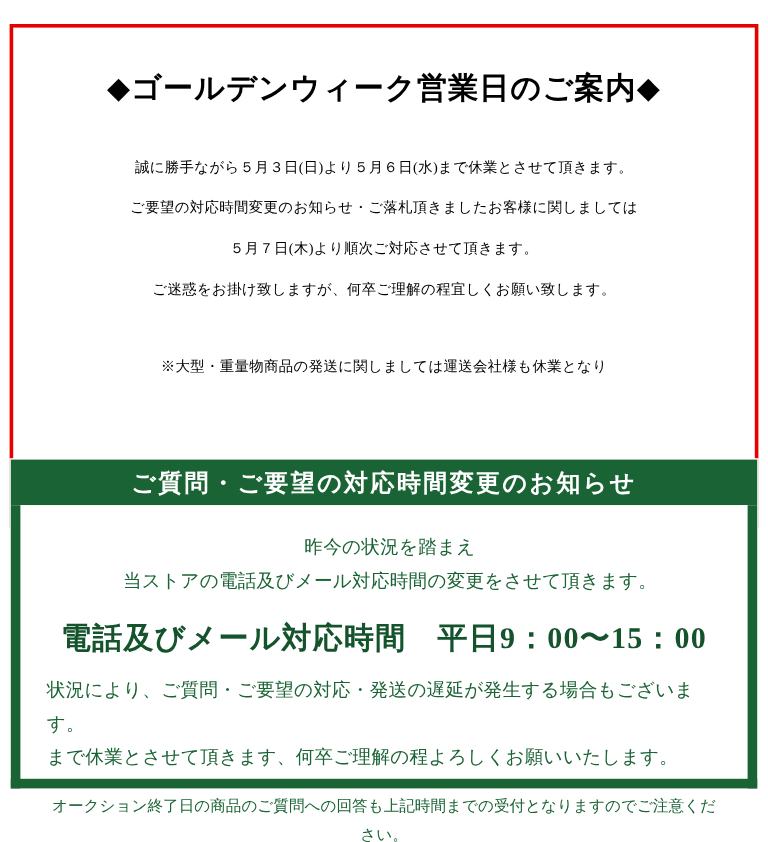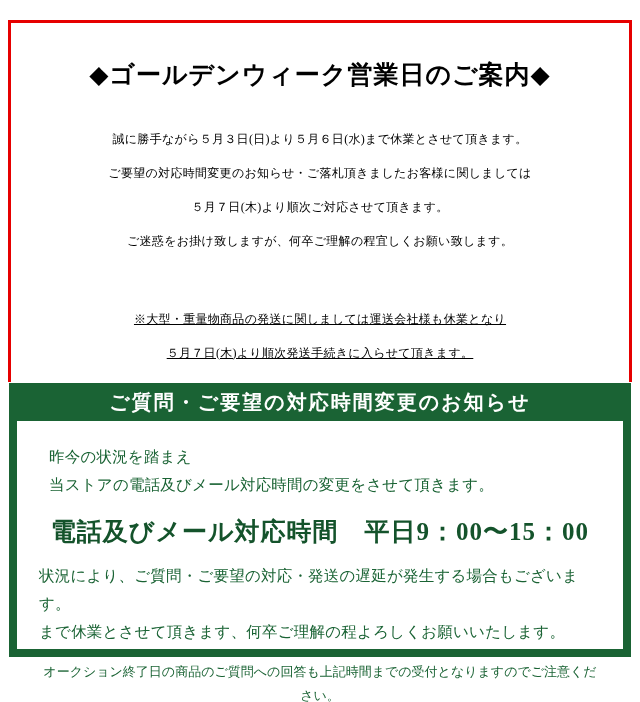--- a/index.html
+++ b/index.html
@@ -46,22 +46,21 @@
     margin-top: 30px;
   }
 
   .notice-red .line {
     font-size: 12px;
     line-height: 34px;
     letter-spacing: 0.3px;
   }
 
   .notice-red .body-block-2 {
-    margin-top: 44px;
-    text-decoration: underline;
+    margin-top: 30px;
   }
 
   
   .notice-green {
     position: absolute;
     left: 8px;
     top: 382px;
     width: 624px;
     height: 290px;
     box-sizing: border-box;
@@ -92,21 +91,21 @@
     color: #1a6334;
   }
 
   .green-body .g-line {
     font-size: 15.5px;
     line-height: 28px;
     letter-spacing: 0.2px;
   }
 
   .green-body .g-left {
-    text-align: left;
+    text-align: center;
     padding-left: 10px;
   }
 
   .green-body .g-center {
     text-align: left;
   }
 
   .green-body .g-emph {
     text-align: center;
     font-size: 25px;
@@ -134,21 +133,20 @@
 
     <div class="body-block">
       <div class="line">誠に勝手ながら５月３日(日)より５月６日(水)まで休業とさせて頂きます。</div>
       <div class="line">ご要望の対応時間変更のお知らせ・ご落札頂きましたお客様に関しましては</div>
       <div class="line">５月７日(木)より順次ご対応させて頂きます。</div>
       <div class="line">ご迷惑をお掛け致しますが、何卒ご理解の程宜しくお願い致します。</div>
     </div>
 
     <div class="body-block-2">
       <div class="line">※大型・重量物商品の発送に関しましては運送会社様も休業となり</div>
-      <div class="line">５月７日(木)より順次発送手続きに入らせて頂きます。</div>
     </div>
   </div>
 
   <div class="notice-green">
     <div class="green-header">ご質問・ご要望の対応時間変更のお知らせ</div>
 
     <div class="green-body">
       <div class="g-line g-left">昨今の状況を踏まえ</div>
       <div class="g-line g-left">当ストアの電話及びメール対応時間の変更をさせて頂きます。</div>
 

